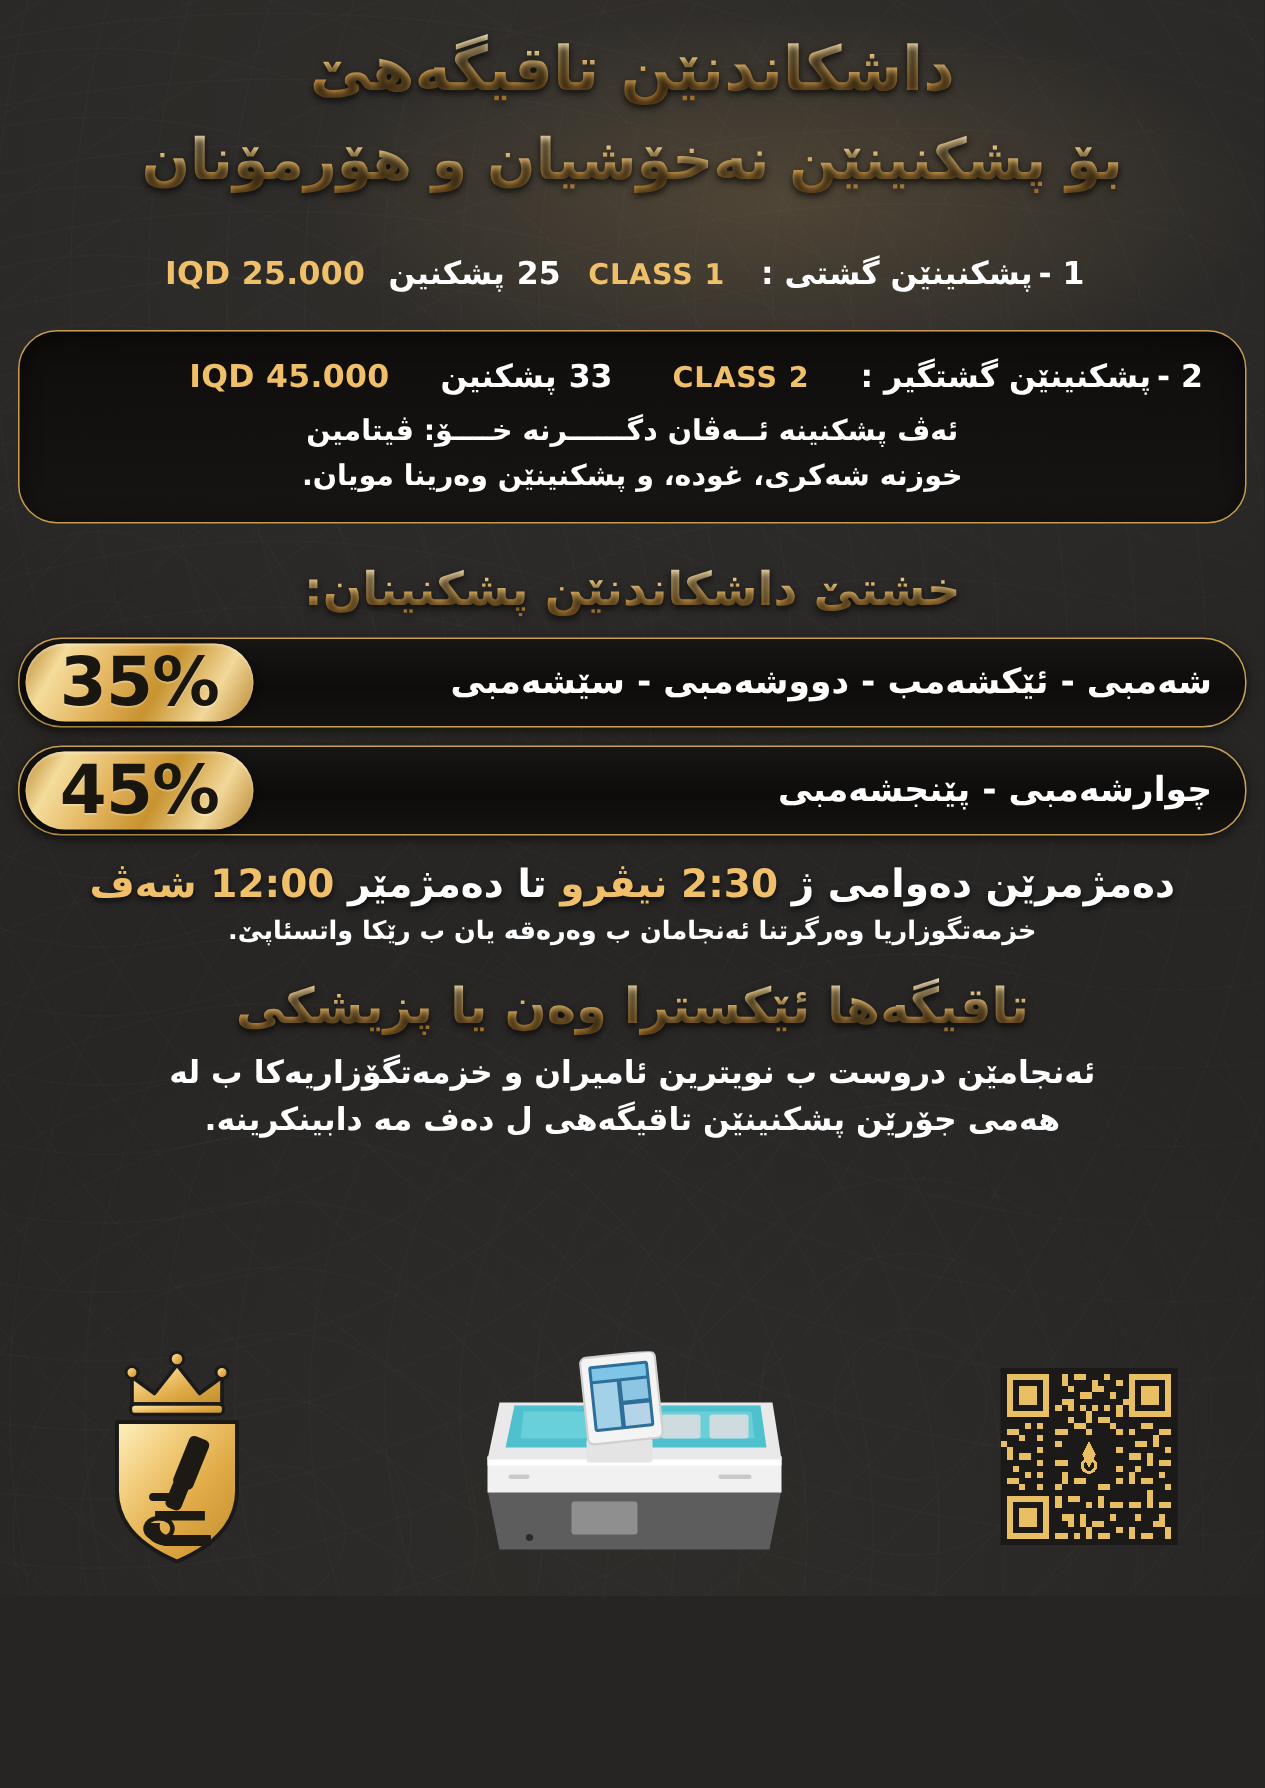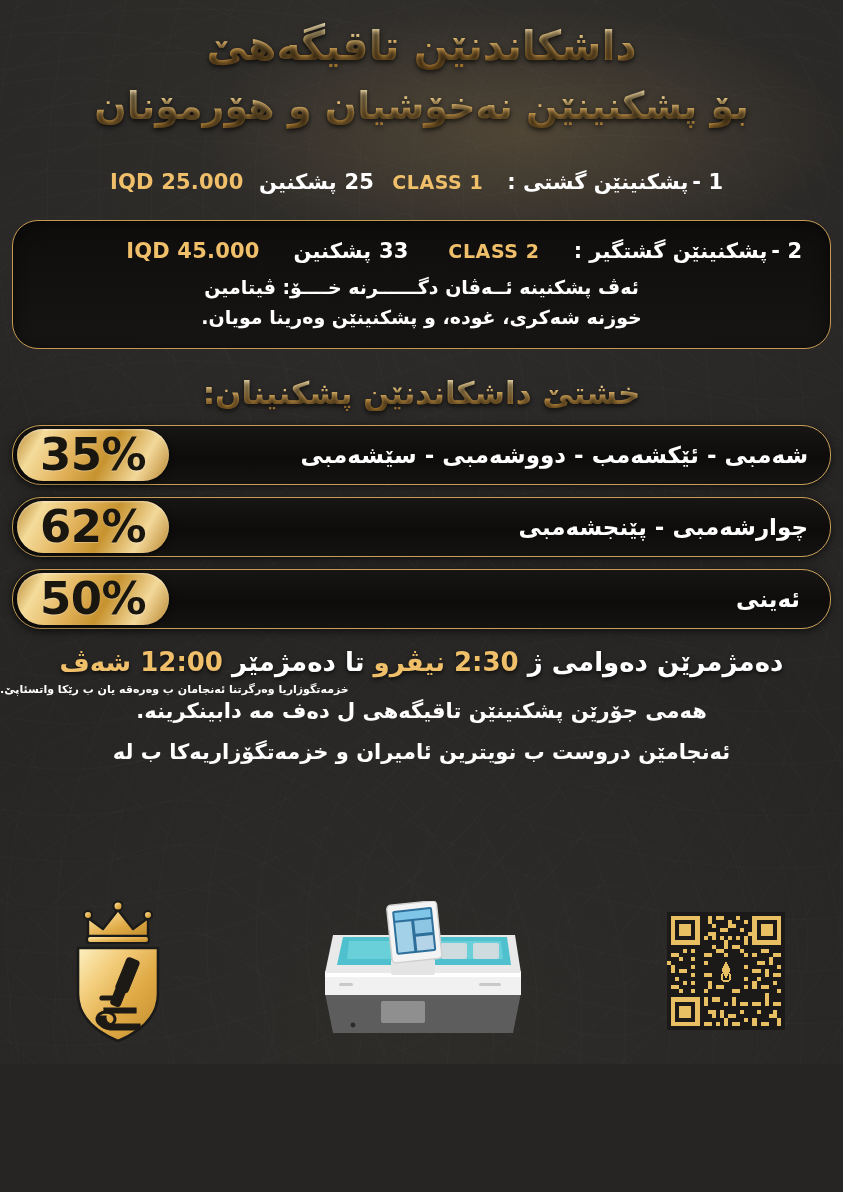--- a/index.html
+++ b/index.html
@@ -126,22 +126,22 @@
   .sched-days.wide{letter-spacing:7px;padding-right:30px;}
 
   
   .hours{
     direction:rtl;text-align:center;margin-top:18px;
     font-size:26px;font-weight:bold;color:#ffffff;
     text-shadow:0 2px 4px rgba(0,0,0,.7);
   }
   .hours .gold{color:#f0bf6a;}
   .note{
-    direction:rtl;text-align:left;margin-top:6px;
-    font-size:11px;font-weight:bold;color:#ffffff;
+    direction:rtl;text-align:center;margin-top:6px;
+    font-size:17px;font-weight:bold;color:#ffffff;
   }
 
   .tagline{
     direction:rtl;text-align:center;margin-top:20px;
     font-size:33px;font-weight:bold;
     background:linear-gradient(180deg,#fdf1cd 0%,#f3cf86 33%,#d7a14d 68%,#b9822f 100%);
     -webkit-background-clip:text;background-clip:text;color:transparent;
     text-shadow:0 2px 5px rgba(0,0,0,.75);
   }
   .closing{
@@ -206,42 +206,37 @@
 
     <div class="sched-list">
       <div class="sched-row">
         <div class="pct-badge">
           <span>35%</span>
         </div>
         <div class="sched-days">شەمبی - ئێکشەمب - دووشەمبی - سێشەمبی</div>
       </div>
       <div class="sched-row">
         <div class="pct-badge">
-          <span>62%</span>
+          <span>45%</span>
         </div>
         <div class="sched-days">چوارشەمبی - پێنجشەمبی</div>
-      </div>
-      <div class="sched-row">
-        <div class="pct-badge">
-          <span>50%</span>
-        </div>
-        <div class="sched-days wide">ئەینی</div>
       </div>
     </div>
 
     <div class="hours">
       <span>دەمژمرێن دەوامی ژ</span>
       <span class="gold">2:30 نیڤرو</span>
       <span>تا دەمژمێر</span>
       <span class="gold">12:00 شەڤ</span>
     </div>
     <div class="note">خزمەتگوزاریا وەرگرتنا ئەنجامان ب وەرەقه یان ب رێکا  واتسئاپێ.</div>
 
+    <div class="tagline">تاقیگەها ئێکسترا وەن یا پزیشکی</div>
+    <div class="closing">ئەنجامێن دروست ب نویترین ئامیران و خزمەتگۆزاریەکا ب له</div>
     <div class="closing" style="margin-top:0">هەمی جۆرێن پشکنینێن تاقیگەهی ل دەف مه دابینکرینه.</div>
-    <div class="closing">ئەنجامێن دروست ب نویترین ئامیران و خزمەتگۆزاریەکا ب له</div>
 
   </div>
 
   <div class="footer">
 
     <div class="logo-badge">
       <svg viewBox="0 0 120 150" width="120" height="150" aria-hidden="true">
         <defs>
           <linearGradient id="gGold" x1="0" y1="0" x2="1" y2="1">
             <stop offset="0%" stop-color="#fdf0c2"></stop>

